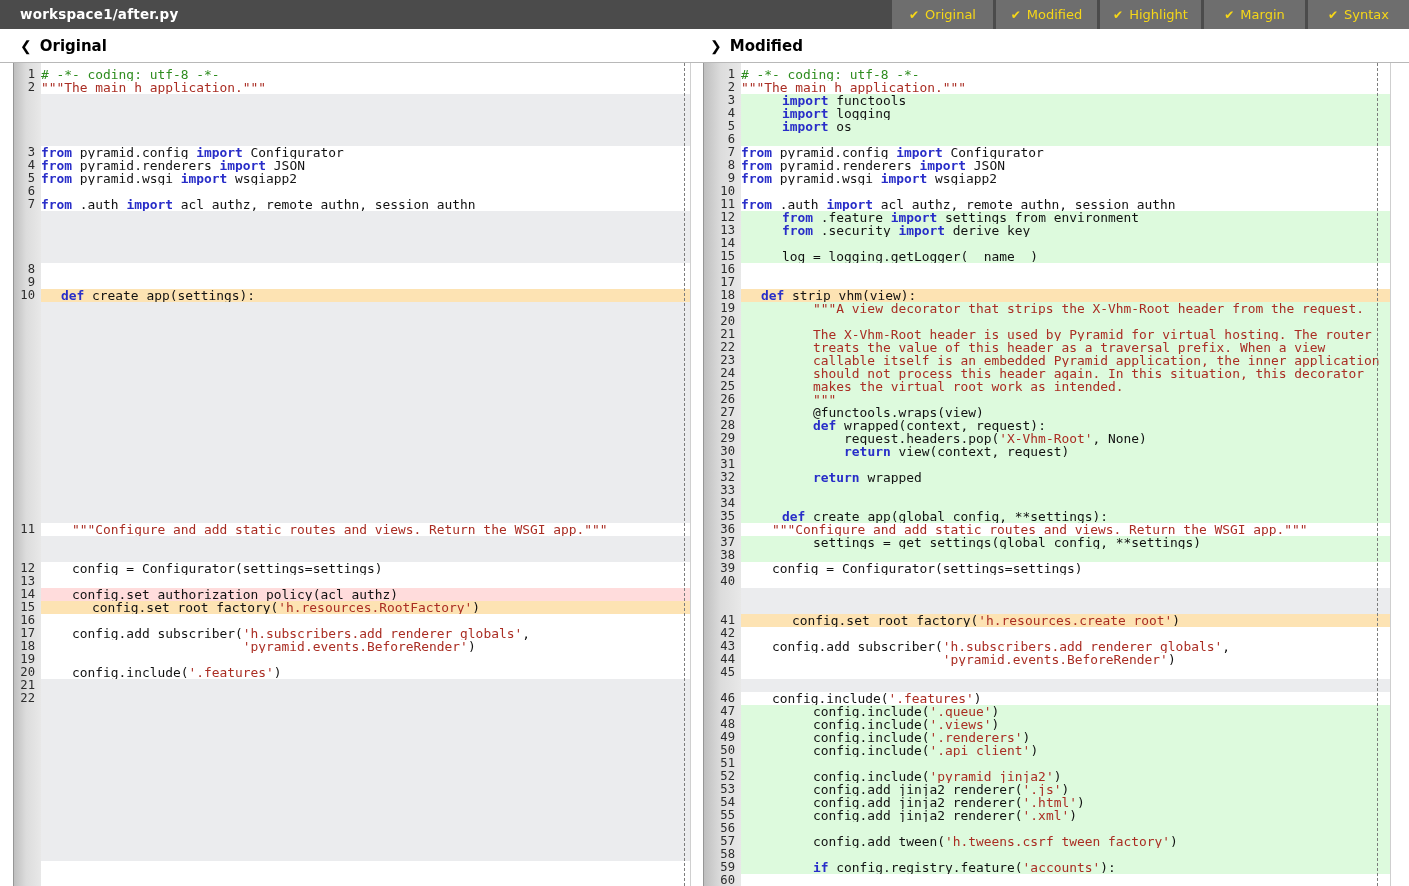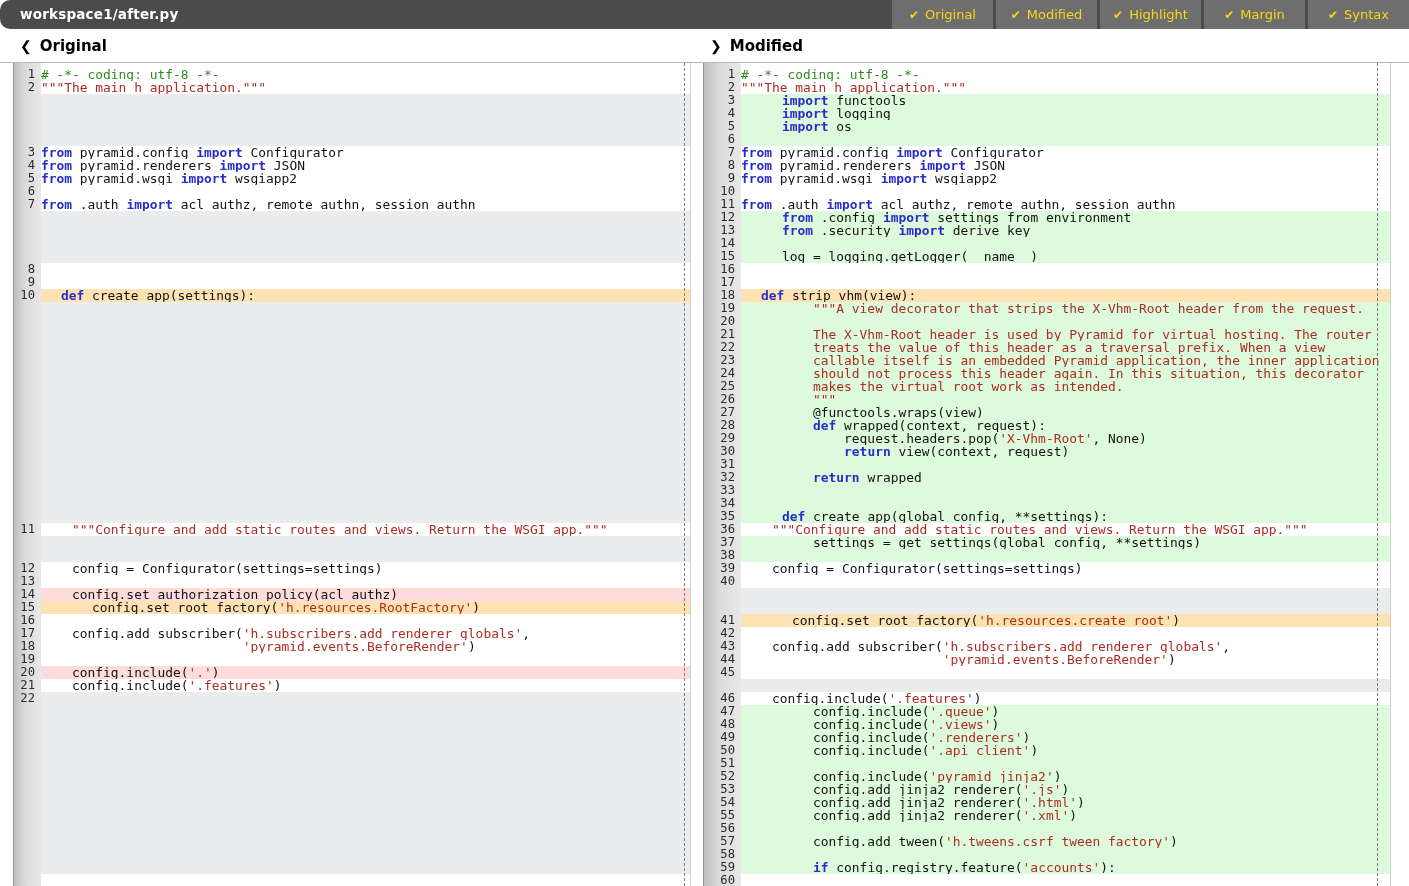--- a/index.html
+++ b/index.html
@@ -1,21 +1,21 @@
 <!DOCTYPE html>
 <html><head>
 <meta charset="utf-8">
 <style>
   html,body{margin:0;padding:0;}
   body{
     width:1409px;height:886px;overflow:hidden;position:relative;
     background:#ffffff;font-family:"DejaVu Sans", sans-serif;
   }
   
-  .topbar{position:absolute;left:0;top:0;width:1409px;height:29px;background:#4b4b4b;border-radius:10px;}
+  .topbar{position:absolute;left:0;top:0;width:1409px;height:29px;background:#4b4b4b;}
   .title{position:absolute;left:20px;top:0;line-height:29px;color:#ffffff;
          font-weight:bold;font-size:13.5px;letter-spacing:.2px;}
   .btns{position:absolute;right:0;top:0;height:29px;display:flex;gap:3px;}
   .tbtn{width:101px;height:29px;background:#6e6e6e;border:none;margin:0;padding:0;
         color:#f6d718;font-size:13px;font-family:"DejaVu Sans",sans-serif;
         display:flex;align-items:center;justify-content:center;gap:6px;cursor:pointer;}
   .tbtn .chk{font-size:12px;}
   
   .pane-headers{position:absolute;top:29px;left:0;width:1409px;height:33px;background:#ffffff;}
   .phdr{position:absolute;top:0;height:33px;display:flex;align-items:center;gap:8px;
@@ -201,21 +201,20 @@
         <div class="row gap"></div>
         <div class="row gap"></div>
         <div class="row"><span class="tok-plain">    config = Configurator(settings=settings)</span></div>
         <div class="row"></div>
         <div class="row removed"><span class="tok-plain">    config.set_authorization_policy(acl_authz)</span></div>
         <div class="row changed"><span class="tok-plain">    config.set_root_factory(</span><span class="tok-string">'h.resources.RootFactory'</span><span class="tok-plain">)</span></div>
         <div class="row"></div>
         <div class="row"><span class="tok-plain">    config.add_subscriber(</span><span class="tok-string">'h.subscribers.add_renderer_globals'</span><span class="tok-plain">,</span></div>
         <div class="row"><span class="tok-plain">                          </span><span class="tok-string">'pyramid.events.BeforeRender'</span><span class="tok-plain">)</span></div>
         <div class="row"></div>
-        <div class="row removed"><span class="tok-plain">    config.include(</span><span class="tok-string">'.'</span><span class="tok-plain">)</span></div>
         <div class="row"><span class="tok-plain">    config.include(</span><span class="tok-string">'.features'</span><span class="tok-plain">)</span></div>
         <div class="row gap"></div>
         <div class="row gap"></div>
         <div class="row gap"></div>
         <div class="row gap"></div>
         <div class="row gap"></div>
         <div class="row gap"></div>
         <div class="row gap"></div>
         <div class="row gap"></div>
         <div class="row gap"></div>
@@ -298,21 +297,21 @@
         <div class="row"><span class="tok-string">"""The main h application."""</span></div>
         <div class="row added"><span class="tok-keyword">import</span><span class="tok-plain"> functools</span></div>
         <div class="row added"><span class="tok-keyword">import</span><span class="tok-plain"> logging</span></div>
         <div class="row added"><span class="tok-keyword">import</span><span class="tok-plain"> os</span></div>
         <div class="row added"></div>
         <div class="row"><span class="tok-keyword">from</span><span class="tok-plain"> pyramid.config </span><span class="tok-keyword">import</span><span class="tok-plain"> Configurator</span></div>
         <div class="row"><span class="tok-keyword">from</span><span class="tok-plain"> pyramid.renderers </span><span class="tok-keyword">import</span><span class="tok-plain"> JSON</span></div>
         <div class="row"><span class="tok-keyword">from</span><span class="tok-plain"> pyramid.wsgi </span><span class="tok-keyword">import</span><span class="tok-plain"> wsgiapp2</span></div>
         <div class="row"></div>
         <div class="row"><span class="tok-keyword">from</span><span class="tok-plain"> .auth </span><span class="tok-keyword">import</span><span class="tok-plain"> acl_authz, remote_authn, session_authn</span></div>
-        <div class="row added"><span class="tok-keyword">from</span><span class="tok-plain"> .config </span><span class="tok-keyword">import</span><span class="tok-plain"> settings_from_environment</span></div>
+        <div class="row added"><span class="tok-keyword">from</span><span class="tok-plain"> .feature </span><span class="tok-keyword">import</span><span class="tok-plain"> settings_from_environment</span></div>
         <div class="row added"><span class="tok-keyword">from</span><span class="tok-plain"> .security </span><span class="tok-keyword">import</span><span class="tok-plain"> derive_key</span></div>
         <div class="row added"></div>
         <div class="row added"><span class="tok-plain">log = logging.getLogger(__name__)</span></div>
         <div class="row"></div>
         <div class="row"></div>
         <div class="row changed"><span class="tok-keyword">def</span><span class="tok-plain"> strip_vhm(view):</span></div>
         <div class="row added"><span class="tok-plain">    </span><span class="tok-string">"""A view decorator that strips the X-Vhm-Root header from the request.</span></div>
         <div class="row added"></div>
         <div class="row added"><span class="tok-plain">    </span><span class="tok-string">The X-Vhm-Root header is used by Pyramid for virtual hosting. The router</span></div>
         <div class="row added"><span class="tok-plain">    </span><span class="tok-string">treats the value of this header as a traversal prefix. When a view</span></div>

